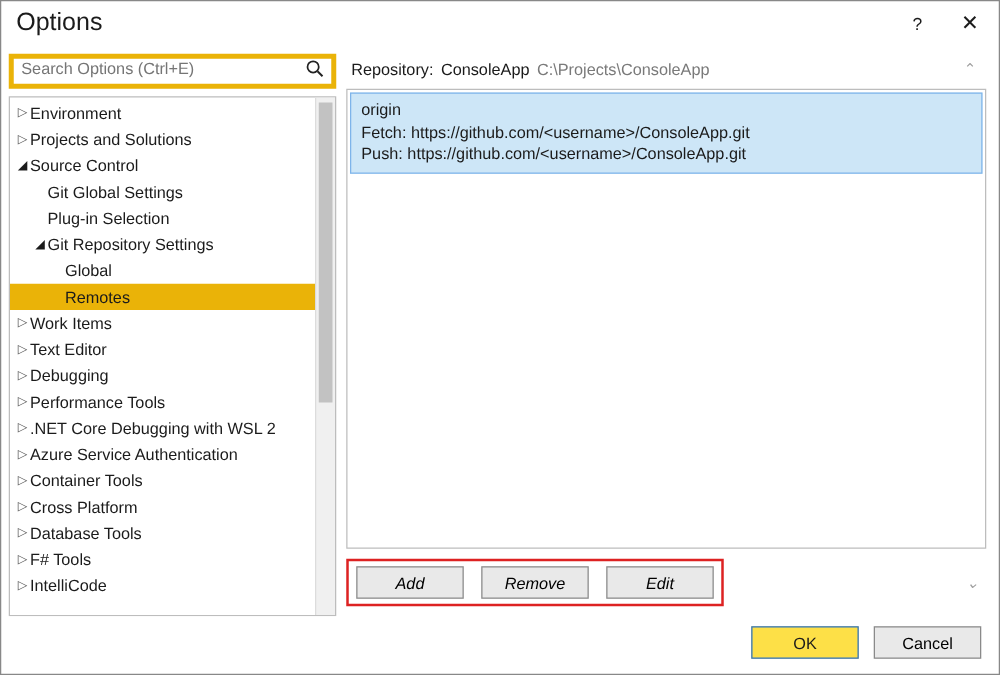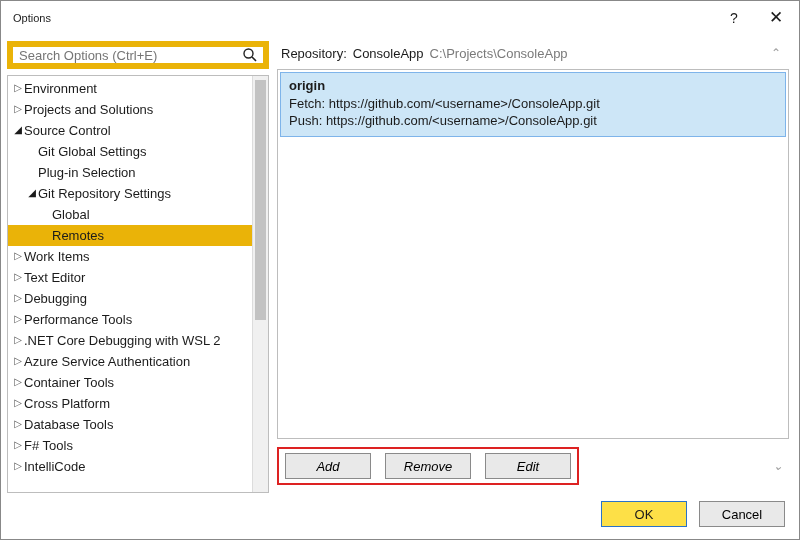--- a/index.html
+++ b/index.html
@@ -1,42 +1,42 @@
 <!DOCTYPE html>
 <html><head>
 <meta charset="utf-8">
 <style>
   * { box-sizing: border-box; }
   html, body { margin:0; padding:0; font-family: "Segoe UI", Arial, sans-serif; font-size:13px; color:#1b1b1b; background:#fff; }
   .window { width:800px; height:540px; border:1px solid #888; display:flex; flex-direction:column; }
   .titlebar { display:flex; align-items:center; padding:6px 6px 8px 12px; }
-  .titlebar .title { flex:1; font-size:11px; }
+  .titlebar .title { flex:1; font-size:20px; }
   .titlebar .tbtn { width:34px; text-align:center; font-size:14px; font-family:inherit; }
   .titlebar .close { font-size:17px; margin-left:8px; }
   .body { flex:1; display:flex; padding:5px 10px 0 6px; gap:8px; overflow:hidden; }
   .left { width:262px; display:flex; flex-direction:column; }
-  .searchwrap { border:6px solid #eab308; display:flex; align-items:center; height:28px; }
+  .searchwrap { border:4px solid #eab308; display:flex; align-items:flex-start; height:28px; }
   .searchwrap input { flex:1; border:none; outline:none; font:inherit; padding:0 6px; color:#6d6d6d; background:transparent; }
   .searchwrap .sicon { width:26px; text-align:center; font-size:15px; }
   .treebox { flex:1; margin-top:6px; border:1px solid #bdbdbd; overflow:hidden; display:flex; }
   .tree { flex:1; padding:2px 0; overflow:hidden; }
   .scrollbar { width:16px; background:#f0f0f0; border-left:1px solid #dcdcdc; position:relative; }
   .scrollbar .thumb { position:absolute; left:2px; right:2px; background:#c2c2c2; }
   .node { display:flex; align-items:center; height:21px; cursor:default; }
   .arrow { width:12px; display:inline-block; text-align:center; color:#5a5a5a; font-size:10px; transform:translateY(-1px); }
   .arrow.open { color:#1b1b1b; }
   .node.selected { background:#eab308; }
   .right { flex:1; display:flex; flex-direction:column; min-width:0; }
   .repoheader { display:flex; align-items:flex-start; padding:5px 2px 8px 4px; gap:6px; }
   .repoheader .lbl { }
   .repoheader .path { color:#7a7a7a; }
   .repoheader .chev { width:22px; text-align:center; color:#a0a0a0; font-size:12px; }
   .listbox { flex:1; border:1px solid #bdbdbd; margin:0 0 8px 0; overflow:hidden; }
   .remote { background:#cde6f7; border:1px solid #7eb4ea; margin:2px; padding:4px 8px 6px 8px; line-height:1.35; }
-  .remote .rname { font-weight:bold; }
+  .remote .rname { font-weight:normal; }
   .btnrow { display:flex; align-items:center; gap:14px; padding:0 0 8px 0;font-style:italic; }
   .highlight { border:2px solid #d22; padding:4px 6px; display:flex; gap:14px; }
   .btn { min-width:86px; height:26px; border:1px solid #8a8a8a; background:#e9e9e9; font:inherit; }
   .btnrow .spacer { flex:1; }
   .btnrow .chev { width:22px; text-align:center; color:#a0a0a0; font-size:12px; }
   .footer { display:flex; justify-content:flex-end; gap:12px; padding:8px 14px 12px 0; border-top:0; }
   .okbtn { min-width:86px; height:26px; border:1px solid #2a72c8; background:#fde047; font:inherit; color:#1b1b1b; }
   .cancelbtn { min-width:86px; height:26px; border:1px solid #8a8a8a; background:#e9e9e9; font:inherit; }
   svg { display:block; }
 </style>

